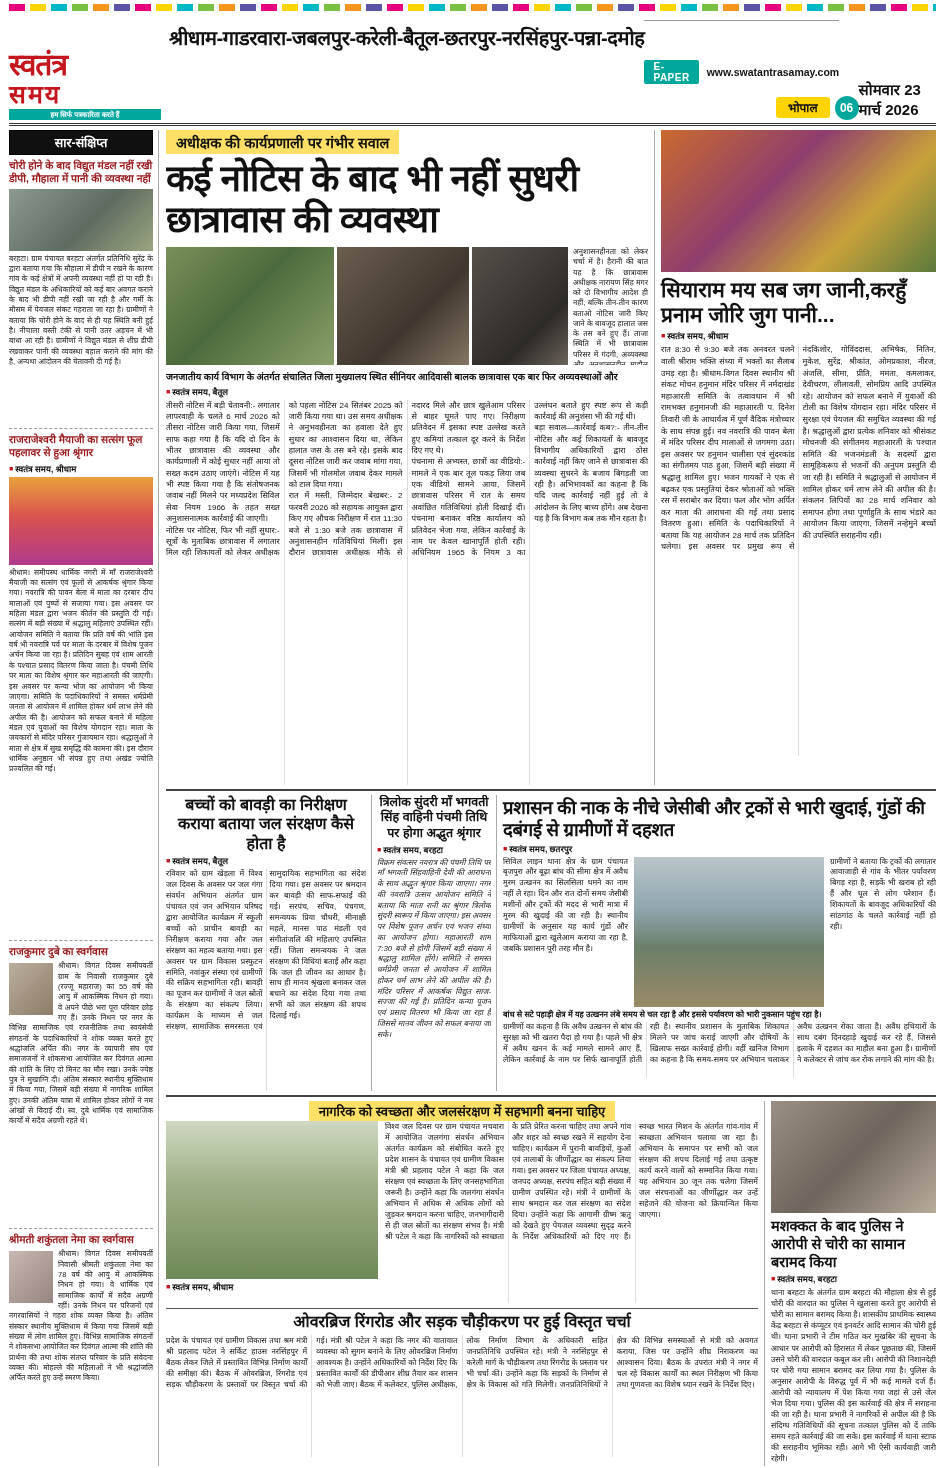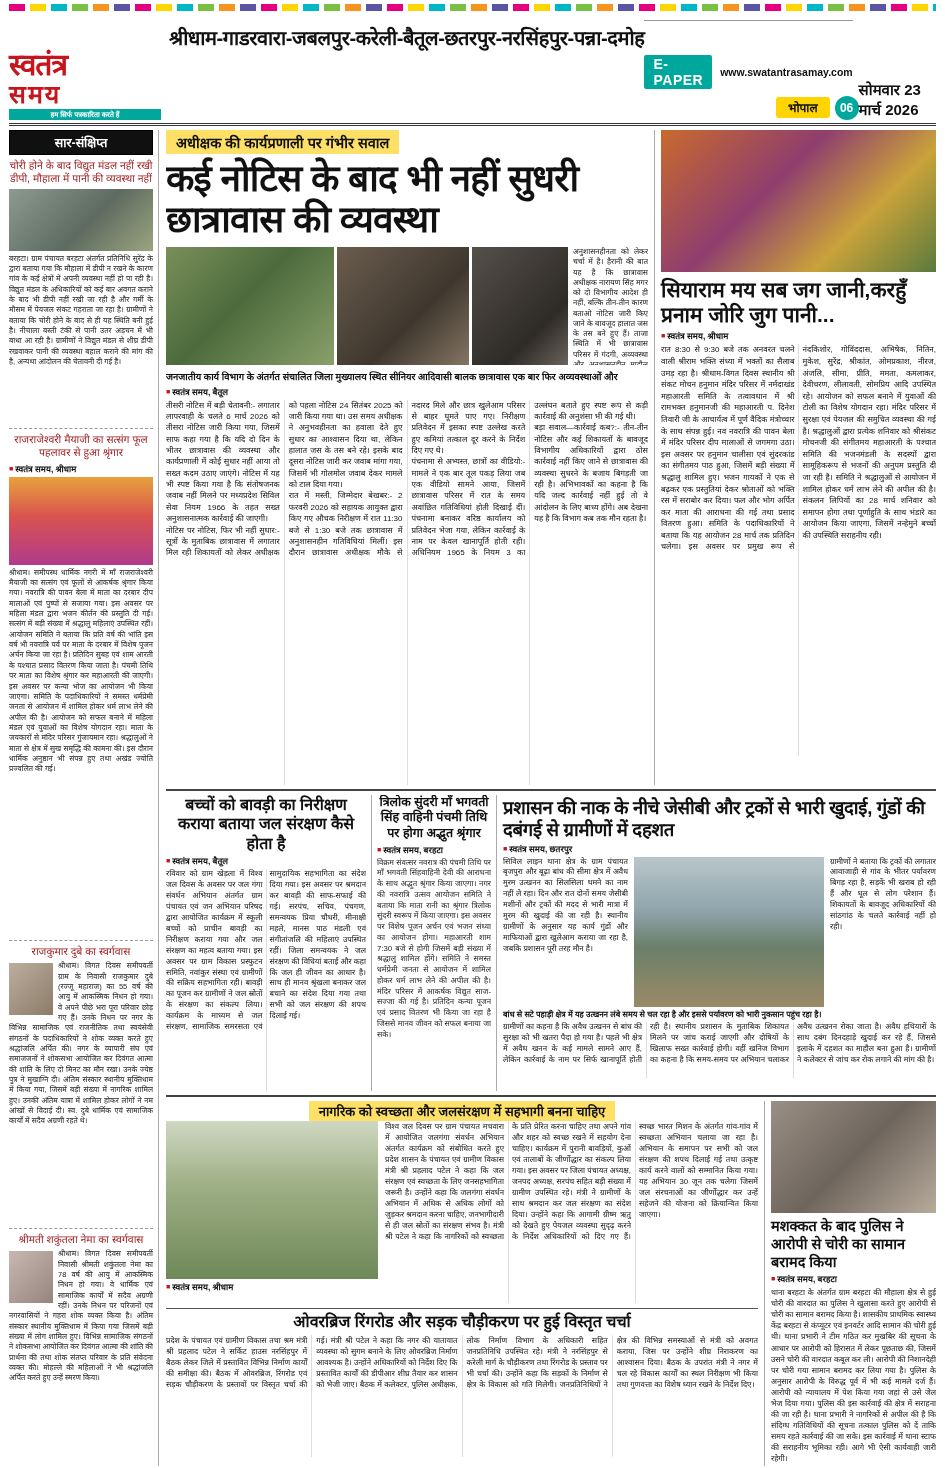--- a/index.html
+++ b/index.html
@@ -14,35 +14,35 @@
   .color-strip.bottom{margin:2px 9px 4px;}
 
   header{margin:3px 9px 0; border-bottom:3px double #333; padding-bottom:3px; display:flex; gap:8px;}
   .logo-block{width:152px; flex:none;margin-top:36px;}
   .logo-l1{font-size:30px; font-weight:900; color:var(--masthead_red); line-height:1.02; letter-spacing:-1px;}
   .logo-l2{font-size:25px; font-weight:900; color:var(--masthead_red); line-height:1.05; letter-spacing:2px;}
   .tagline{background:var(--accent_teal); color:#fff; font-size:7px; font-weight:700; text-align:center; padding:1px 2px; margin-top:2px;}
   .head-center{flex:1; display:flex; justify-content:space-between; min-width:0;}
   .cities{font-size:20px; font-weight:800; text-align:center; letter-spacing:-0.4px; margin-top:10px; white-space:nowrap;}
   .subrow{display:flex; align-items:center; gap:8px; border-top:1px solid #999; margin-top:6px; padding-top:3px;}
-  .epaper{background:var(--accent_teal); color:#fff; font-size:14px; font-weight:800; padding:1px 9px; border-radius:2px; letter-spacing:0.5px;}
+  .epaper{background:var(--accent_teal); color:#fff; font-size:10px; font-weight:800; padding:1px 9px; border-radius:2px; letter-spacing:0.5px;}
   .website{font-size:10.5px; font-weight:700;}
   .head-right{width:160px; flex:none; display:flex; flex-direction:row; align-items:flex-end; justify-content:space-between;}
   .badge-row{display:flex; gap:5px; align-items:center; margin-top:12px;}
   .edition-badge{background:var(--badge_yellow); font-weight:800; font-size:12px; padding:2px 12px; border-radius:3px;}
   .page-circle{background:var(--accent_teal); color:#fff; width:24px; height:24px; border-radius:50%; display:flex; align-items:center; justify-content:center; font-weight:800; font-size:12px;}
   .date{font-size:15px; font-weight:800; padding-bottom:1px;}
 
   .content{display:flex; margin:4px 9px 0; gap:7px; height:1336px; overflow:hidden;}
 
   
   .briefs{width:150px; flex:none; border-right:1px solid #aaa; padding-right:5px; overflow:hidden;}
   .briefs-title{background:#101010; color:#fff; text-align:center; font-weight:800; font-size:12.5px; padding:3px 0; border:1px solid #000;}
   .brief{border-bottom:1px dashed #999; padding:4px 0 5px; overflow:hidden;}
-  .brief h3{font-size:10.5px; font-weight:400; color:var(--brief_red); text-align:center; line-height:1.28; margin-bottom:3px;}
+  .brief h3{font-size:10.5px; font-weight:700; color:var(--brief_red); text-align:left; line-height:1.28; margin-bottom:3px;}
   .smallbody{font-size:7.5px; text-align:justify; line-height:1.38; white-space:pre-line; color:#1c1c1c;}
   .b1{height:274px;} .b2{height:512px;} .b3{height:288px;} .b4{height:250px; border-bottom:none;}
   .photo{background:#888; width:100%;}
   .ph-truck{height:62px; background:linear-gradient(135deg,#8d9a8f 0%,#5e6b60 55%,#9aa57f 100%); margin:3px 0;}
   .ph-idol{height:88px; background:linear-gradient(180deg,#e8a13c 0%,#d9534f 45%,#b03a8c 100%); margin:3px 0;}
   .portrait{float:left; width:44px; height:52px; margin:2px 5px 2px 0;}
   .ph-man{background:linear-gradient(135deg,#bcae9e,#8c7b68);}
   .ph-woman{background:linear-gradient(135deg,#c9b8b2,#96847e);}
   .byline{font-size:8.5px; font-weight:700; margin:2px 0 3px;}
   .byline::before{content:"■ "; color:var(--masthead_red); font-size:7px; vertical-align:1px;}
@@ -65,21 +65,21 @@
   .ph-crowd{height:142px; background:linear-gradient(135deg,#c96a2e 0%,#8f3e6e 40%,#c9a23a 70%,#5a7a3c 100%);}
   .ram h2{font-size:21px; font-weight:900; line-height:1.18; margin:6px 0 3px;}
   .body-2col{columns:2; column-gap:8px; column-rule:1px solid #ddd; font-size:8px; line-height:1.45; text-align:justify; height:412px; overflow:hidden; white-space:pre-line;}
 
   .row2{display:flex; height:302px; border-top:2px solid #444; margin-top:4px; padding-top:4px; overflow:hidden;}
   .water{width:205px; flex:none; padding-right:5px; overflow:hidden;}
   .water h2{font-size:16px; font-weight:800; text-align:center; line-height:1.22;}
   .water .bodycols{columns:2; column-gap:7px; column-rule:1px solid #ddd; font-size:7.8px; line-height:1.4; text-align:justify; height:226px; overflow:hidden;}
   .trilok{width:126px; flex:none; border-left:1px solid #aaa; border-right:1px solid #aaa; padding:0 5px; overflow:hidden;}
   .trilok h2{font-size:12.5px; font-weight:800; text-align:center; line-height:1.25;}
-  .trilok .smallbody{height:218px; overflow:hidden; font-size:7.8px;}
+  .trilok .smallbody{height:218px; overflow:hidden; font-size:7.8px;font-style:italic;}
   .chhatarpur{flex:1; padding-left:6px; overflow:hidden; min-width:0;}
   .ch-kicker{font-size:11.5px; font-weight:800;}
   .ch-head{font-size:18.5px; font-weight:900; line-height:1.18; margin:2px 0 2px; letter-spacing:-0.3px;}
   .ch-row{display:flex; gap:6px; height:150px; margin-top:2px;}
   .ch-col1{width:125px; flex:none; font-size:7.8px; line-height:1.4; text-align:justify; overflow:hidden;}
   .ph-river{width:190px; flex:none; background:linear-gradient(180deg,#b9c6c9 0%,#8fa5ad 35%,#6b7f6a 60%,#9a8a66 100%); height:150px;}
   .ch-col2{flex:1; font-size:7.8px; line-height:1.4; text-align:justify; overflow:hidden;}
   .ch-caption{font-size:8px; font-weight:700; margin:3px 0 2px; line-height:1.3;}
   .ch-bottom{columns:3; column-gap:8px; column-rule:1px solid #ddd; font-size:7.8px; line-height:1.4; text-align:justify; height:56px; overflow:hidden;}
 

